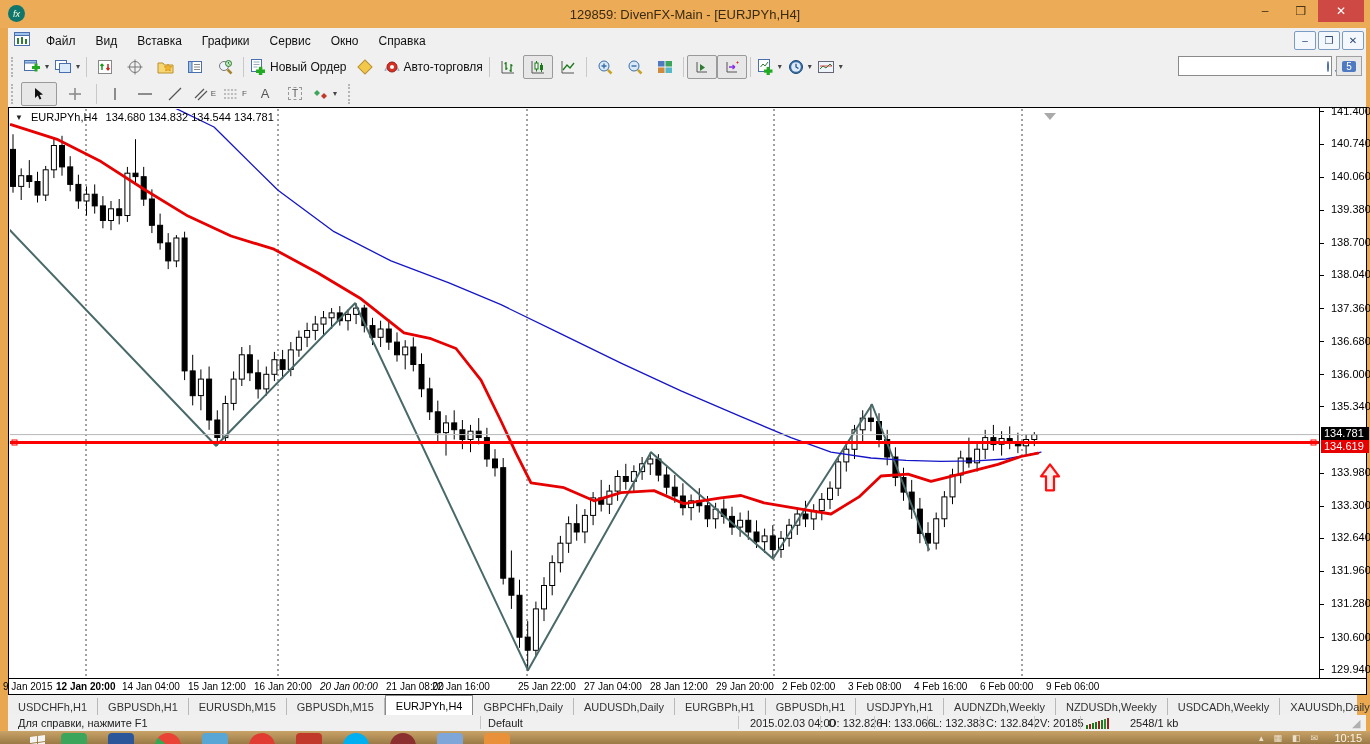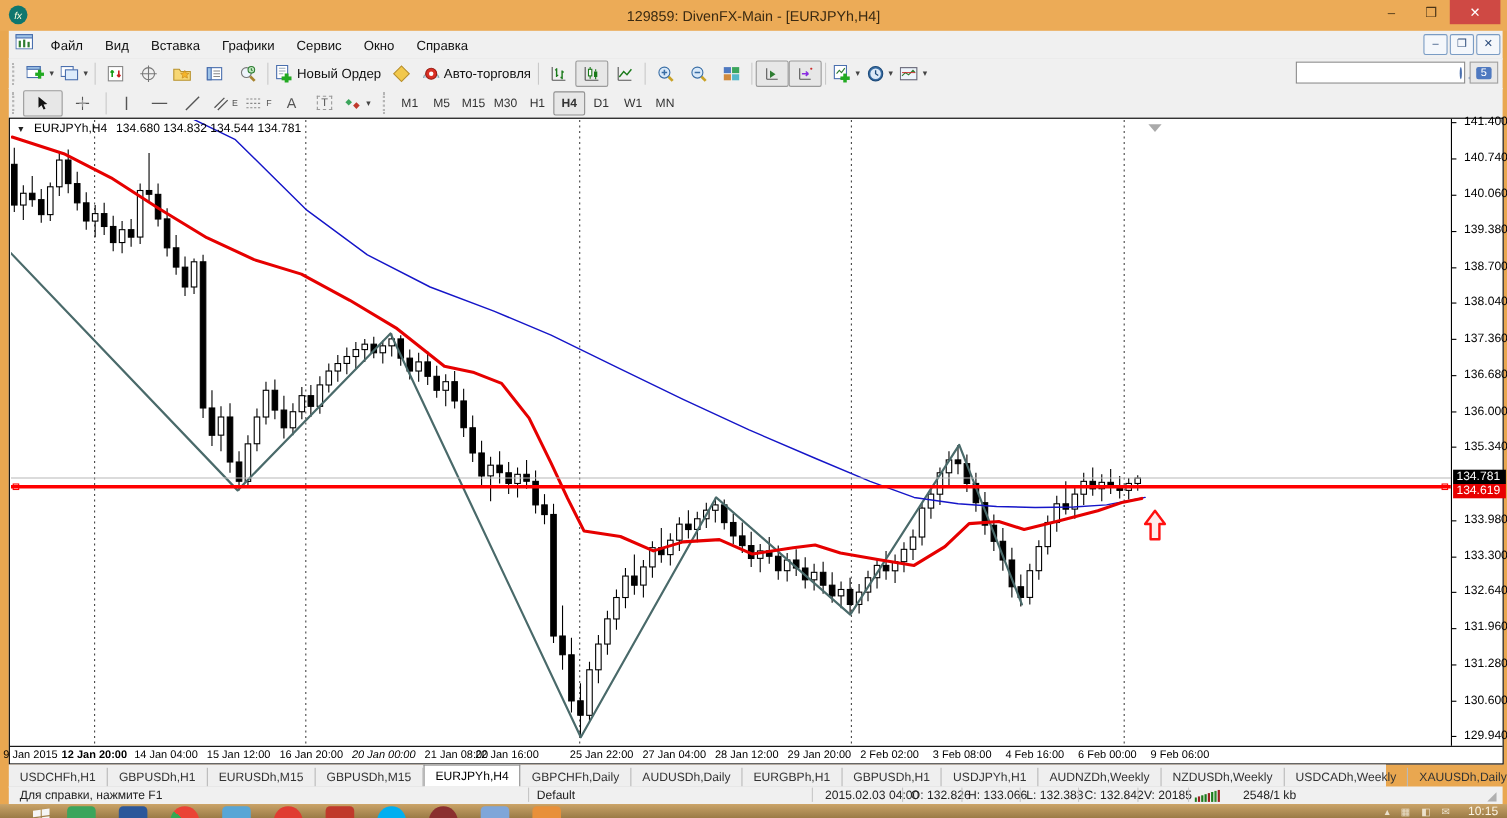--- a/index.html
+++ b/index.html
@@ -53,21 +53,21 @@
   #axis-sep{left:1310px;top:0;width:1px;height:570px;background:#000;}
   #price-axis{left:1311px;top:0;width:46px;height:570px;font-size:11px;color:#000;}
   .ptick{position:absolute;left:11px;white-space:nowrap;}
   .ptickmark{position:absolute;left:0;width:4px;height:1px;background:#000;}
   .ptag{position:absolute;left:1px;width:45px;height:13px;color:#fff;font-size:11px;line-height:13px;padding-left:3px;}
   #time-axis{left:0;top:570px;width:1357px;height:15px;border-top:1px solid #000;font-size:10px;color:#000;}
   .tlabel{position:absolute;top:2px;white-space:nowrap;}
   #symbol-label{left:6px;top:3px;font-size:11px;color:#000;display:flex;gap:8px;align-items:center;}
   #symbol-label .tri{font-size:8px;color:#222;}
   
-  #tabbar{left:8px;top:695px;width:1252px;height:20px;background:#efefef;border-bottom:1px solid #d0d0d0;
+  #tabbar{left:8px;top:695px;width:1349px;height:20px;background:#efefef;border-bottom:1px solid #d0d0d0;
           display:flex;align-items:flex-end;font-size:11px;}
   .tab{height:17px;display:flex;align-items:center;padding:0 10px;color:#333;border-right:1px solid #b9b9b9;}
   .tab.active{background:#fff;border:1px solid #8a8a8a;border-bottom:none;height:19px;color:#000;}
   
   #statusbar{left:8px;top:715px;width:1358px;height:16px;background:#f0f0f0;font-size:11px;color:#222;}
   #statusbar span{position:absolute;top:2px;white-space:nowrap;}
   .sdiv{position:absolute;top:1px;width:1px;height:13px;background:#c6c6c6;}
   #sig-icon{position:absolute;left:1078px;top:3px;}
   #grip-resize{position:absolute;left:1344px;top:2px;color:#b0b0b0;font-size:11px;}
   
@@ -328,21 +328,20 @@
     <span style="border:1px dashed #999;padding:0 3px;font-size:10px;color:#555">T</span>
   </span>
   <span class="btn">
     <svg width="16" height="14">
         <path d="M4 3 l3 3 -3 3 -3 -3 z" fill="#3ba55c"></path>
         <path d="M11 6 l3 3 -3 3 -3 -3 z" fill="#c0392b"></path>
       </svg>
     <span class="dd">▾</span>
   </span>
   <span class="grip" style="margin-left:8px"></span>
-  <span id="tf-buttons"><span class="tfbtn">M1</span><span class="tfbtn">M5</span><span class="tfbtn">M15</span><span class="tfbtn">M30</span><span class="tfbtn">H1</span><span class="tfbtn active">H4</span><span class="tfbtn">D1</span><span class="tfbtn">W1</span><span class="tfbtn">MN</span></span>
 </div>
 
 <div id="chart-region" class="abs">
   <svg id="plot-svg" class="abs" width="1309" height="569">
       <g>
         <line x1="76" y1="0" x2="76" y2="569" stroke="#444" stroke-width="1" stroke-dasharray="2,3"></line>
         <line x1="268" y1="0" x2="268" y2="569" stroke="#444" stroke-width="1" stroke-dasharray="2,3"></line>
         <line x1="517" y1="0" x2="517" y2="569" stroke="#444" stroke-width="1" stroke-dasharray="2,3"></line>
         <line x1="764" y1="0" x2="764" y2="569" stroke="#444" stroke-width="1" stroke-dasharray="2,3"></line>
         <line x1="1012" y1="0" x2="1012" y2="569" stroke="#444" stroke-width="1" stroke-dasharray="2,3"></line>

